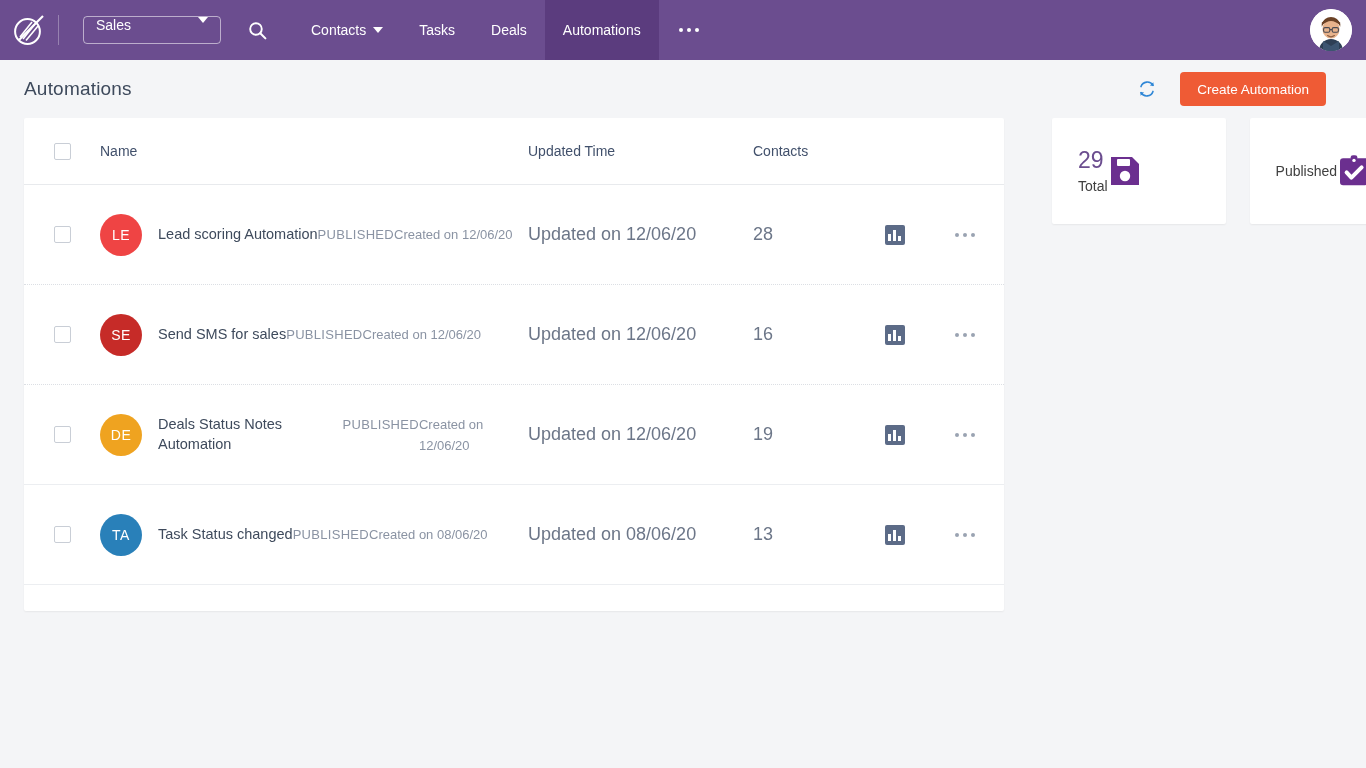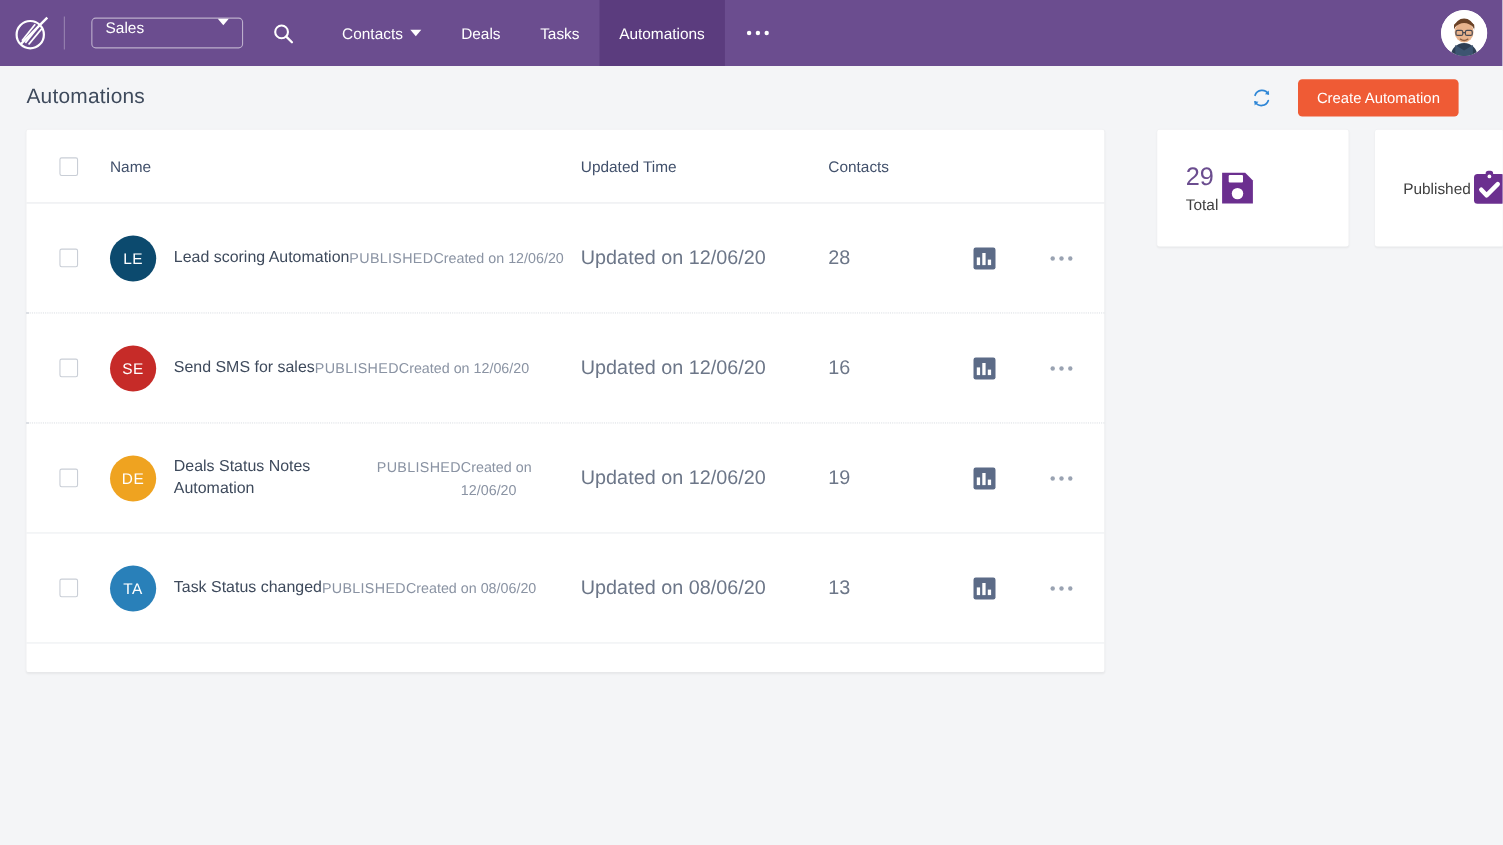--- a/index.html
+++ b/index.html
@@ -211,24 +211,24 @@
       <line x1="12.9" y1="12.9" x2="18.3" y2="18.3" stroke="#ffffff" stroke-width="2.2" stroke-linecap="round"></line>
     </svg>
   </div>
 
   <div class="nav-items">
     <div class="nav-item">
       <span>Contacts</span>
       <span class="chev"></span>
     </div>
     <div class="nav-item">
+      <span>Tasks</span>
+    </div>
+    <div class="nav-item">
       <span>Deals</span>
-    </div>
-    <div class="nav-item">
-      <span>Tasks</span>
     </div>
     <div class="nav-item active">
       <span>Automations</span>
     </div>
     <div class="nav-more">
       <span class="dot"></span>
       <span class="dot"></span>
       <span class="dot"></span>
     </div>
   </div>
@@ -277,21 +277,21 @@
       <div class="c-cont">Contacts</div>
       <div class="c-stats"></div>
       <div class="c-menu"></div>
     </div>
 
     <div class="t-row t-body-row">
       <div class="c-check">
         <div class="chk"></div>
       </div>
       <div class="c-name name-cell">
-        <div class="badge" style="background:#0c4a6e">LE</div>
+        <div class="badge" style="background:#ef4444">LE</div>
         <div class="name-texts">
           <div class="n-title">Lead scoring Automation</div>
           <div class="n-status">PUBLISHED</div>
           <div class="n-created">Created on 12/06/20</div>
         </div>
       </div>
       <div class="c-time cell-muted">Updated on 12/06/20</div>
       <div class="c-cont cell-muted">28</div>
       <div class="c-stats">
         <div class="stat-icon">

